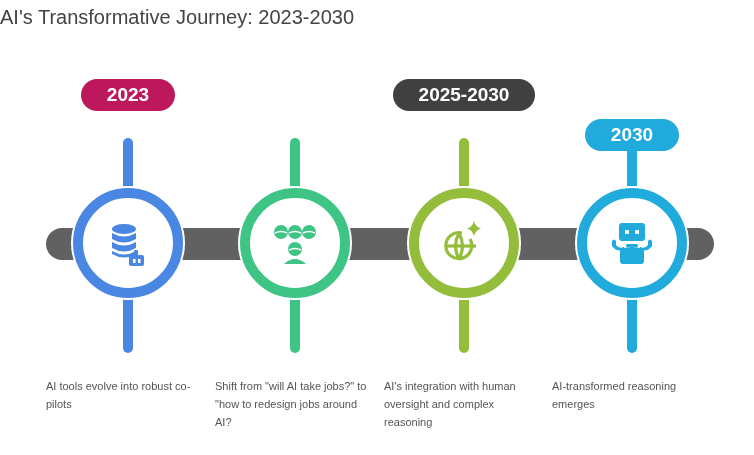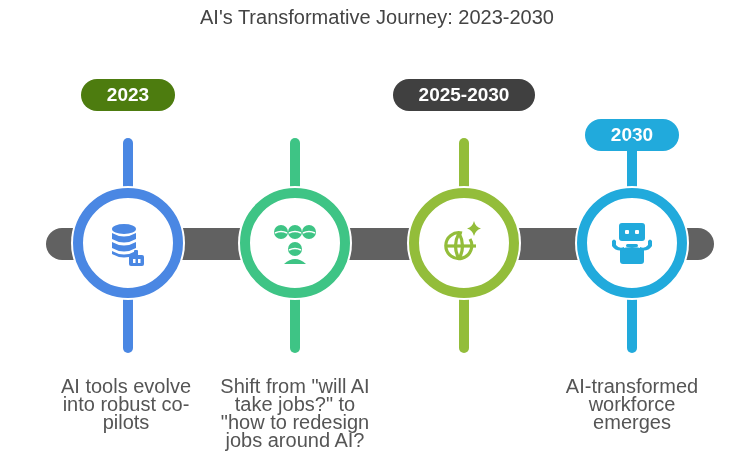--- a/index.html
+++ b/index.html
@@ -1,36 +1,36 @@
 <!DOCTYPE html>
 <html><head>
 <meta charset="utf-8">
 <style>
   html, body { margin: 0; padding: 0; background: #ffffff; }
   body { width: 754px; height: 455px; position: relative; overflow: hidden; font-family: "Liberation Sans", sans-serif; }
-  .title { position: absolute; left: 0; top: 6px; width: 754px; text-align: center; font-size: 20px; color: #444444; }
+  .title { position: absolute; left: 0; top: 6px; width: 754px; text-align: left; font-size: 20px; color: #444444; }
   .track { position: absolute; left: 46px; top: 228px; width: 668px; height: 32px; background: #616161; border-radius: 16px; }
   .stage { position: absolute; top: 0; width: 160px; height: 455px; }
   .pill { position: absolute; top: 79px; left: 50%; transform: translateX(-50%); height: 32px; border-radius: 16px; color: #ffffff; font-weight: bold; font-size: 19px; line-height: 32px; text-align: center; white-space: nowrap; }
   .stem { position: absolute; left: 50%; width: 10px; margin-left: -5px; border-radius: 5px; }
   .stem.top { top: 138px; height: 70px; }
   .stem.bottom { top: 280px; height: 73px; }
   .ring { position: absolute; left: 50%; top: 188px; width: 110px; height: 110px; margin-left: -55px; box-sizing: border-box; border-radius: 50%; border: 10px solid; background: #ffffff; box-shadow: 0 0 0 2px #ffffff; }
   .icon { position: absolute; left: 50%; top: 243px; width: 48px; height: 48px; margin-left: -24px; margin-top: -24px; }
-  .desc { position: absolute; top: 377px; left: 0; width: 160px; text-align: center; font-size: 20px; line-height: 18px; color: #555555; }
+  .desc { position: absolute; top: 377px; left: 0; width: 160px; font-size: 11px; line-height: 18px; color: #555555; }
 </style>
 </head>
 <body>
 
 <div class="title">AI's Transformative Journey: 2023-2030</div>
 
 <div class="track"></div>
 
 <div class="stage" style="left:48px;">
-  <div class="pill" style="background:#4d7c0f; width:94px;">2023</div>
+  <div class="pill" style="background:#be185d; width:94px;">2023</div>
   <div class="stem top" style="background:#4a87e3;"></div>
   <div class="stem bottom" style="background:#4a87e3;"></div>
   <div class="ring" style="border-color:#4a87e3;"></div>
   <svg class="icon" viewBox="0 0 48 48">
     <g fill="#4a87e3">
       <ellipse cx="20" cy="10" rx="12" ry="5"></ellipse>
       <path d="M8 14 q12 7 24 0 v6 q-12 7 -24 0 z"></path>
       <path d="M8 23 q12 7 24 0 v6 q-12 7 -24 0 z"></path>
       <path d="M8 32 q12 7 24 0 v3 q-12 7 -24 0 z"></path>
       <rect x="30" y="31" width="4" height="6" rx="1"></rect>
@@ -71,32 +71,33 @@
   <div class="ring" style="border-color:#93bd3a;"></div>
   <svg class="icon" viewBox="0 0 48 48">
     <g stroke="#93bd3a" stroke-width="3.2" fill="none">
       <path d="M30 20 A13 13 0 1 1 22 14"></path>
       <path d="M6 27 h30"></path>
       <path d="M19 14 q-7 13 0 26"></path>
       <path d="M19 14 q7 13 0 26"></path>
     </g>
     <path fill="#93bd3a" d="M34 2 q1.5 6 7 7.5 q-5.5 1.5 -7 7.5 q-1.5 -6 -7 -7.5 q5.5 -1.5 7 -7.5 z"></path>
   </svg>
+  <div class="desc">AI's integration with human oversight and complex reasoning</div>
 </div>
 
 <div class="stage" style="left:552px;">
   <div class="pill" style="background:#21aadc; width:94px;margin-top:40px;">2030</div>
   <div class="stem top" style="background:#21aadc;"></div>
   <div class="stem bottom" style="background:#21aadc;"></div>
   <div class="ring" style="border-color:#21aadc;"></div>
   <svg class="icon" viewBox="0 0 48 48">
     <g fill="#21aadc">
       <rect x="11" y="4" width="26" height="18" rx="3"></rect>
       <path d="M12 30 q12 -4 24 0 v12 q0 3 -3 3 h-18 q-3 0 -3 -3 z"></path>
       <path d="M4 22 q2 -3 4 0 v4 q3 4 8 2 v3 q-8 2 -12 -4 z"></path>
       <path d="M44 22 q-2 -3 -4 0 v4 q-3 4 -8 2 v3 q8 2 12 -4 z"></path>
       <rect x="18" y="25" width="12" height="3" rx="1.5"></rect>
     </g>
     <rect x="17" y="11" width="4" height="4" rx="1" fill="#fff"></rect>
     <rect x="27" y="11" width="4" height="4" rx="1" fill="#fff"></rect>
   </svg>
-  <div class="desc">AI-transformed workforce emerges</div>
+  <div class="desc">AI-transformed reasoning emerges</div>
 </div>
 
 </body></html>

